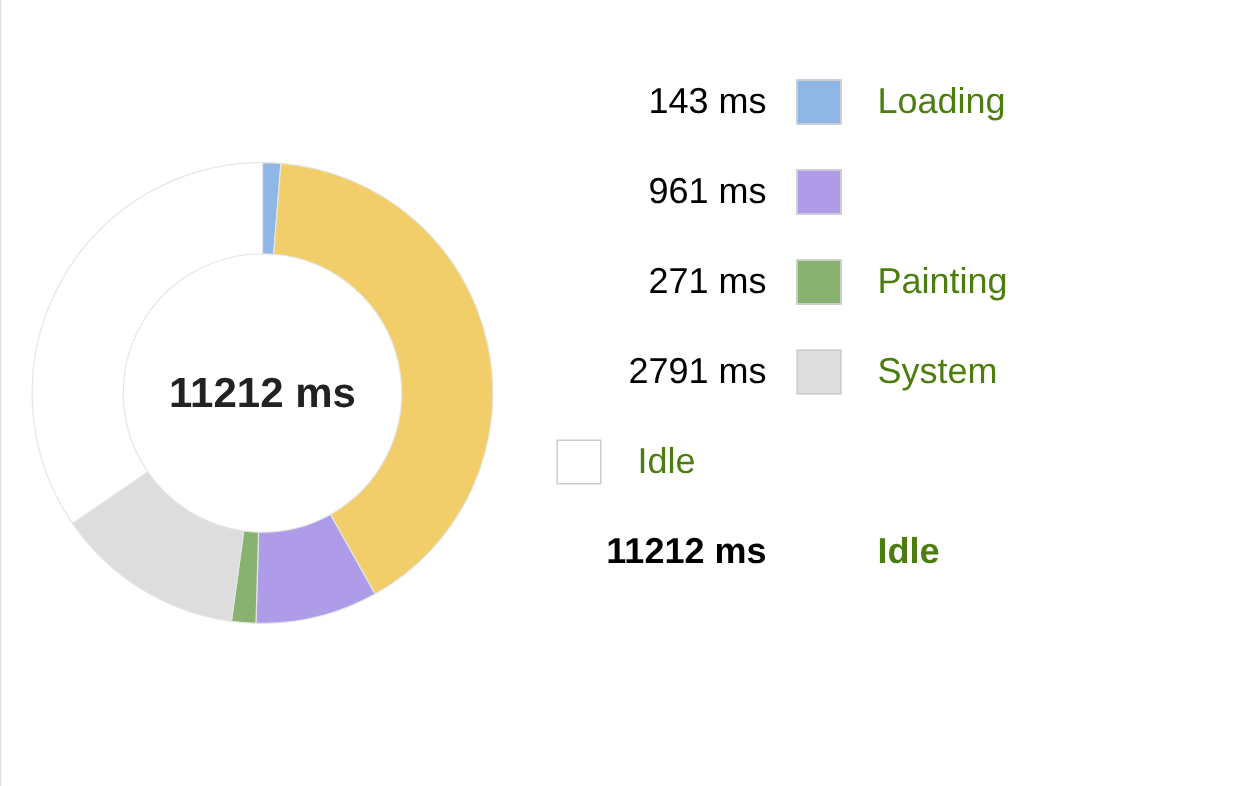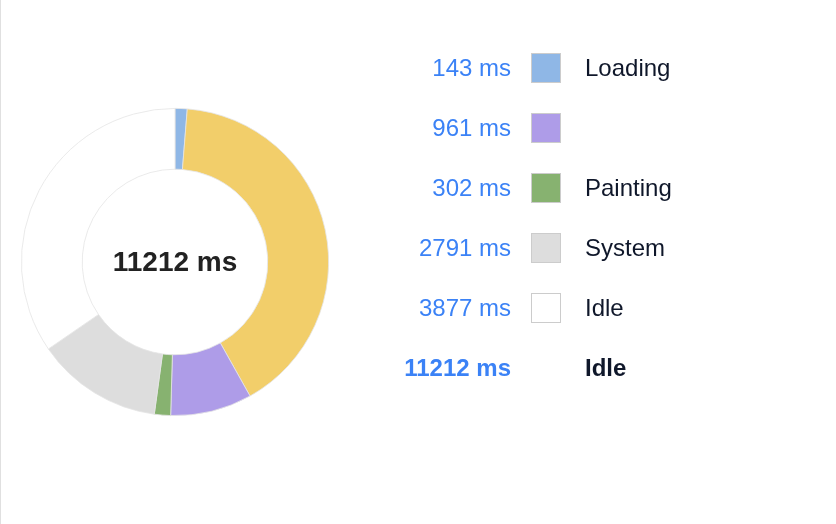--- a/index.html
+++ b/index.html
@@ -64,31 +64,31 @@
     font-size: 24px;
   }
   .legend-row {
     display: flex;
     align-items: center;
     height: 60px;
   }
   .legend-value {
     width: 160px;
     text-align: right;
-    color: #3b82f6;
+    color: #000000;
   }
   .legend-swatch {
     width: 30px;
     height: 30px;
     margin: 0 24px 0 20px;
     border: 1px solid #ccc;
     box-sizing: border-box;
   }
   .legend-name {
-    color: #0f172a;
+    color: #4d7c0f;
     text-align: right;
   }
   .legend-row.total .legend-value,
   .legend-row.total .legend-name {
     font-weight: 700;
   }
   .legend-row.total .legend-swatch {
     visibility: hidden;
   }
 </style>
@@ -117,31 +117,30 @@
         <div class="legend-row">
           <div class="legend-value">143 ms</div>
           <div class="legend-swatch" style="background: rgb(143, 183, 230);"></div>
           <div class="legend-name">Loading</div>
         </div>
         <div class="legend-row">
           <div class="legend-value">961 ms</div>
           <div class="legend-swatch" style="background: rgb(174, 156, 232);"></div>
         </div>
         <div class="legend-row">
-          <div class="legend-value">302 ms</div>
+          <div class="legend-value">271 ms</div>
           <div class="legend-swatch" style="background: rgb(135, 178, 112);"></div>
           <div class="legend-name">Painting</div>
         </div>
         <div class="legend-row">
           <div class="legend-value">2791 ms</div>
           <div class="legend-swatch" style="background: rgb(221, 221, 221);"></div>
           <div class="legend-name">System</div>
         </div>
         <div class="legend-row">
-          <div class="legend-value">3877 ms</div>
           <div class="legend-swatch" style="background: rgb(255, 255, 255);"></div>
           <div class="legend-name">Idle</div>
         </div>
         <div class="legend-row total">
           <div class="legend-value">11212 ms</div>
           <div class="legend-swatch"></div>
           <div class="legend-name">Idle</div>
         </div>
       </div>
 

